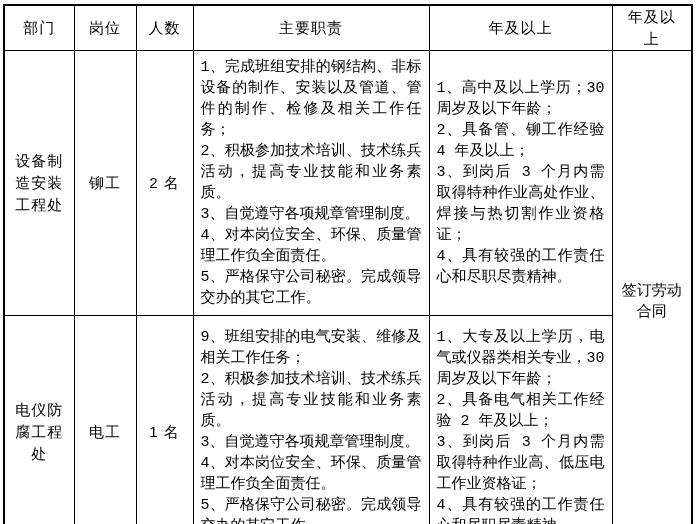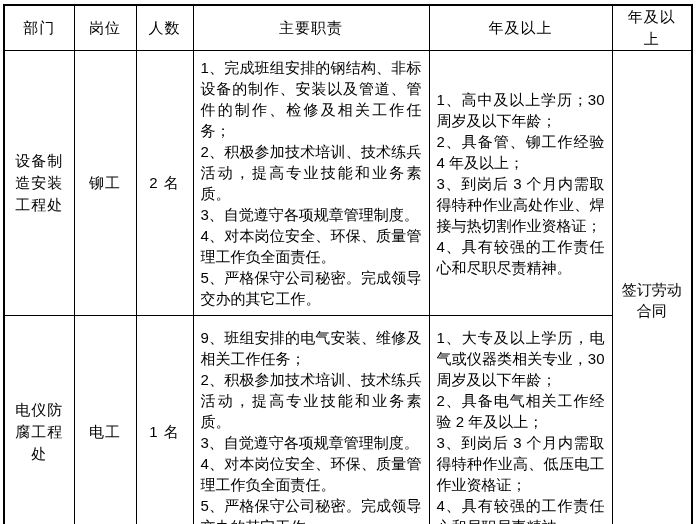--- a/index.html
+++ b/index.html
@@ -46,20 +46,21 @@
     letter-spacing: 1px;
   }
   .cell-text {
     text-align: justify;
     line-height: 21px;
     padding: 6px 7px;
   }
   .cell-text .para {
     text-align: justify;
     text-justify: inter-ideograph;
+    font-family: Liberation Mono, monospace;
   }
   .employment-cell {
     text-align: center;
     line-height: 21px;
     padding: 0 6px;
   }
 </style>
 </head>
 <body>
 

